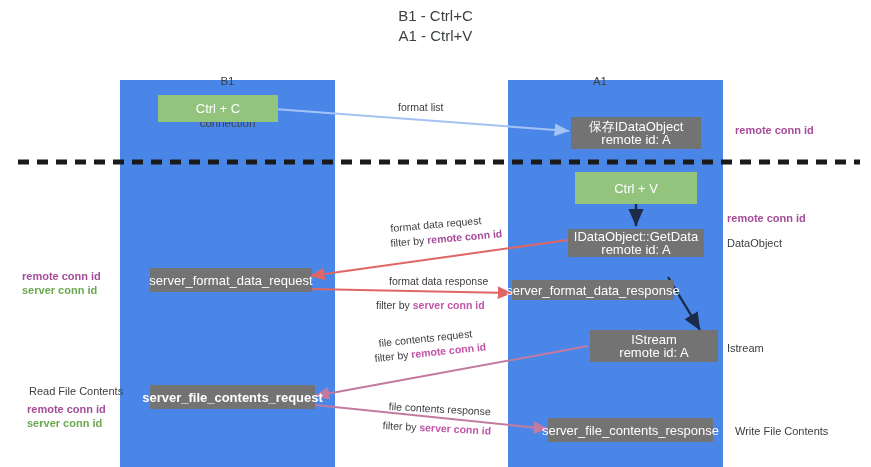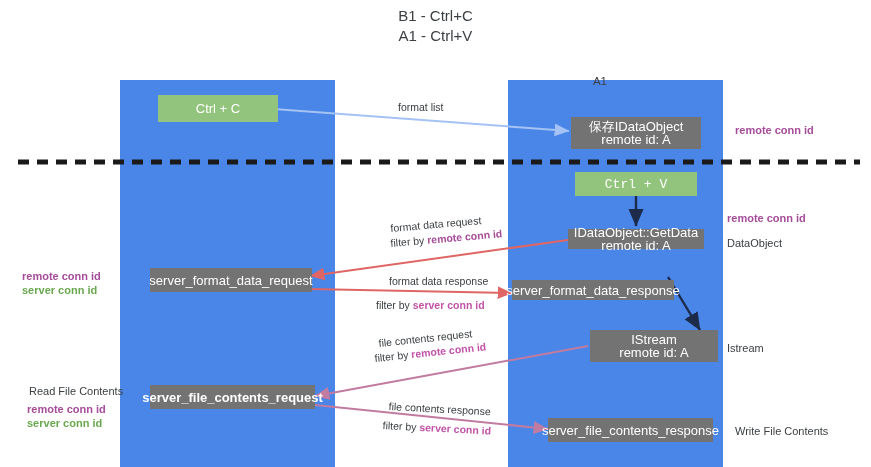--- a/index.html
+++ b/index.html
@@ -73,20 +73,24 @@
 <body>
 
 <div id="stage">
 
   <div class="title">B1 - Ctrl+C
 A1 - Ctrl+V</div>
 
   <div class="lane lane-b1"></div>
   <div class="lane lane-a1"></div>
 
+  <div class="lane-head head-b1">
+    <div>B1</div>
+    <div>connection</div>
+  </div>
   <div class="lane-head head-a1">
     <div>A1</div>
     <div>remote</div>
   </div>
 
   <svg id="wires" viewBox="0 0 871 467">
     <defs>
       <marker id="ah-blue" markerWidth="9" markerHeight="9" refX="7.2" refY="3.2" orient="auto">
         <path d="M0,0 L7.4,3.2 L0,6.4 z" fill="#a4c2f4"></path>
       </marker>
@@ -118,23 +122,23 @@
     <path d="M588,346 L315,396" stroke="#c27ba0" stroke-width="2" fill="none" marker-end="url(#ah-mag)"></path>
 
     <path d="M315,405 L548,429" stroke="#c27ba0" stroke-width="2" fill="none" marker-end="url(#ah-mag)"></path>
   </svg>
 
   <div class="node green" style="left:158px;top:95px;width:120px;height:27px;">Ctrl + C</div>
 
   <div class="node orange" style="left:571px;top:117px;width:130px;height:32px;">保存IDataObject
 remote id: A</div>
 
-  <div class="node green" style="left:575px;top:172px;width:122px;height:24px;font-family:Liberation Mono, monospace;">Ctrl + V</div>
+  <div class="node green" style="left:575px;top:172px;width:122px;height:32px;">Ctrl + V</div>
 
-  <div class="node orange" style="left:568px;top:229px;width:136px;height:20px;">IDataObject::GetData
+  <div class="node orange" style="left:568px;top:229px;width:136px;height:28px;">IDataObject::GetData
 remote id: A</div>
 
   <div class="node orange" style="left:150px;top:268px;width:162px;height:24px;">server_format_data_request</div>
 
   <div class="node orange" style="left:512px;top:280px;width:162px;height:20px;">server_format_data_response</div>
 
   <div class="node orange" style="left:590px;top:330px;width:128px;height:32px;">IStream
 remote id: A</div>
 
   <div class="node orange" style="left:150px;top:385px;width:165px;height:24px;font-weight:bold;">server_file_contents_request</div>

